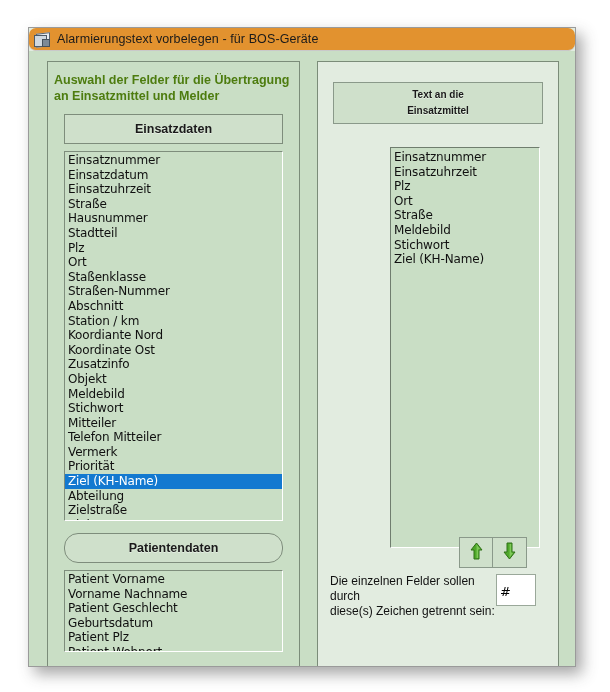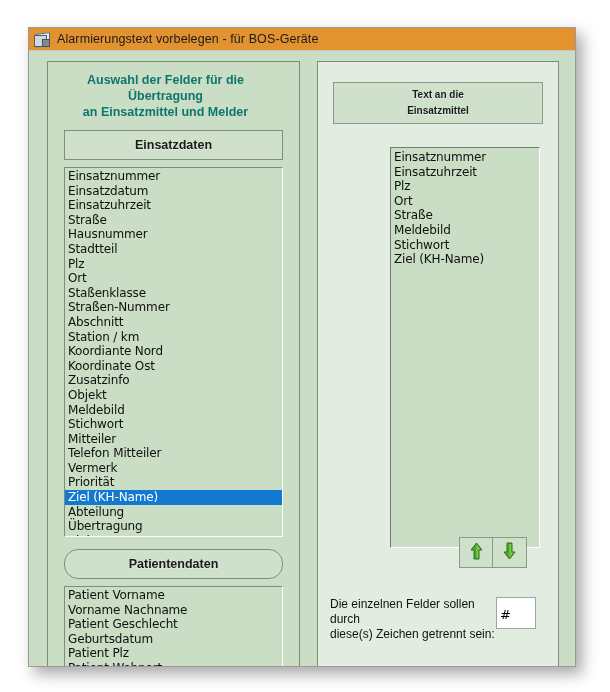--- a/index.html
+++ b/index.html
@@ -34,20 +34,21 @@
   }
 
   .titlebar {
     height: 23px;
     background: #e2922f;
     display: flex;
     align-items: center;
     padding-left: 5px;
     box-sizing: border-box;
     border-bottom: 1px solid #c9c9c9;
+    border-radius: 7px;
   }
 
   .title-icon {
     width: 16px;
     height: 15px;
     margin-right: 7px;
     position: relative;
     flex: 0 0 auto;
   }
   .title-icon .pg {
@@ -94,25 +95,24 @@
     left: 18px;
     top: 10px;
     width: 253px;
     height: 607px;
     background: #c9dec5;
     border: 1px solid #7b8c79;
     box-sizing: border-box;
   }
 
   .left-heading {
-    margin: 10px 22px 0 6px;
-    text-align: center;
+    margin: 10px 6px 0 6px;
     font-size: 12.5px;
     font-weight: bold;
-    color: #0f766e;
+    color: #4d7c0f;
     line-height: 16px;
   }
 
   .groupbtn {
     margin: 10px auto 0 auto;
     width: 219px;
     height: 30px;
     background: #cfe0cb;
     border: 1px solid #7e8d7c;
     display: flex;
@@ -214,21 +214,21 @@
     box-sizing: border-box;
     display: flex;
     align-items: center;
     justify-content: center;
   }
   .sortbtn + .sortbtn { border-left: none; }
 
   .sep-row {
     position: absolute;
     left: 12px;
-    top: 535px;
+    top: 512px;
     width: 218px;
     display: flex;
     align-items: flex-start;
   }
   .sep-label {
     font-size: 12px;
     color: #111;
     line-height: 15px;
     width: 166px;
     font-family: "Liberation Sans", sans-serif;
@@ -338,21 +338,21 @@
             <div class="lb-item">Zusatzinfo</div>
             <div class="lb-item">Objekt</div>
             <div class="lb-item">Meldebild</div>
             <div class="lb-item">Stichwort</div>
             <div class="lb-item">Mitteiler</div>
             <div class="lb-item">Telefon Mitteiler</div>
             <div class="lb-item">Vermerk</div>
             <div class="lb-item">Priorität</div>
             <div class="lb-item sel">Ziel (KH-Name)</div>
             <div class="lb-item">Abteilung</div>
-            <div class="lb-item">Übertragung</div>
+            <div class="lb-item">Zielstraße</div>
             <div class="lb-item">Ziel-HNr</div>
           </div>
 
         <div class="groupbtn" style="margin-top:12px;border-radius:14px;">Patientendaten</div>
 
         <div class="listbox lb-patient" id="patientendaten-list">
             <div class="lb-item">Patient Vorname</div>
             <div class="lb-item">Vorname Nachname</div>
             <div class="lb-item">Patient Geschlecht</div>
             <div class="lb-item">Geburtsdatum</div>

